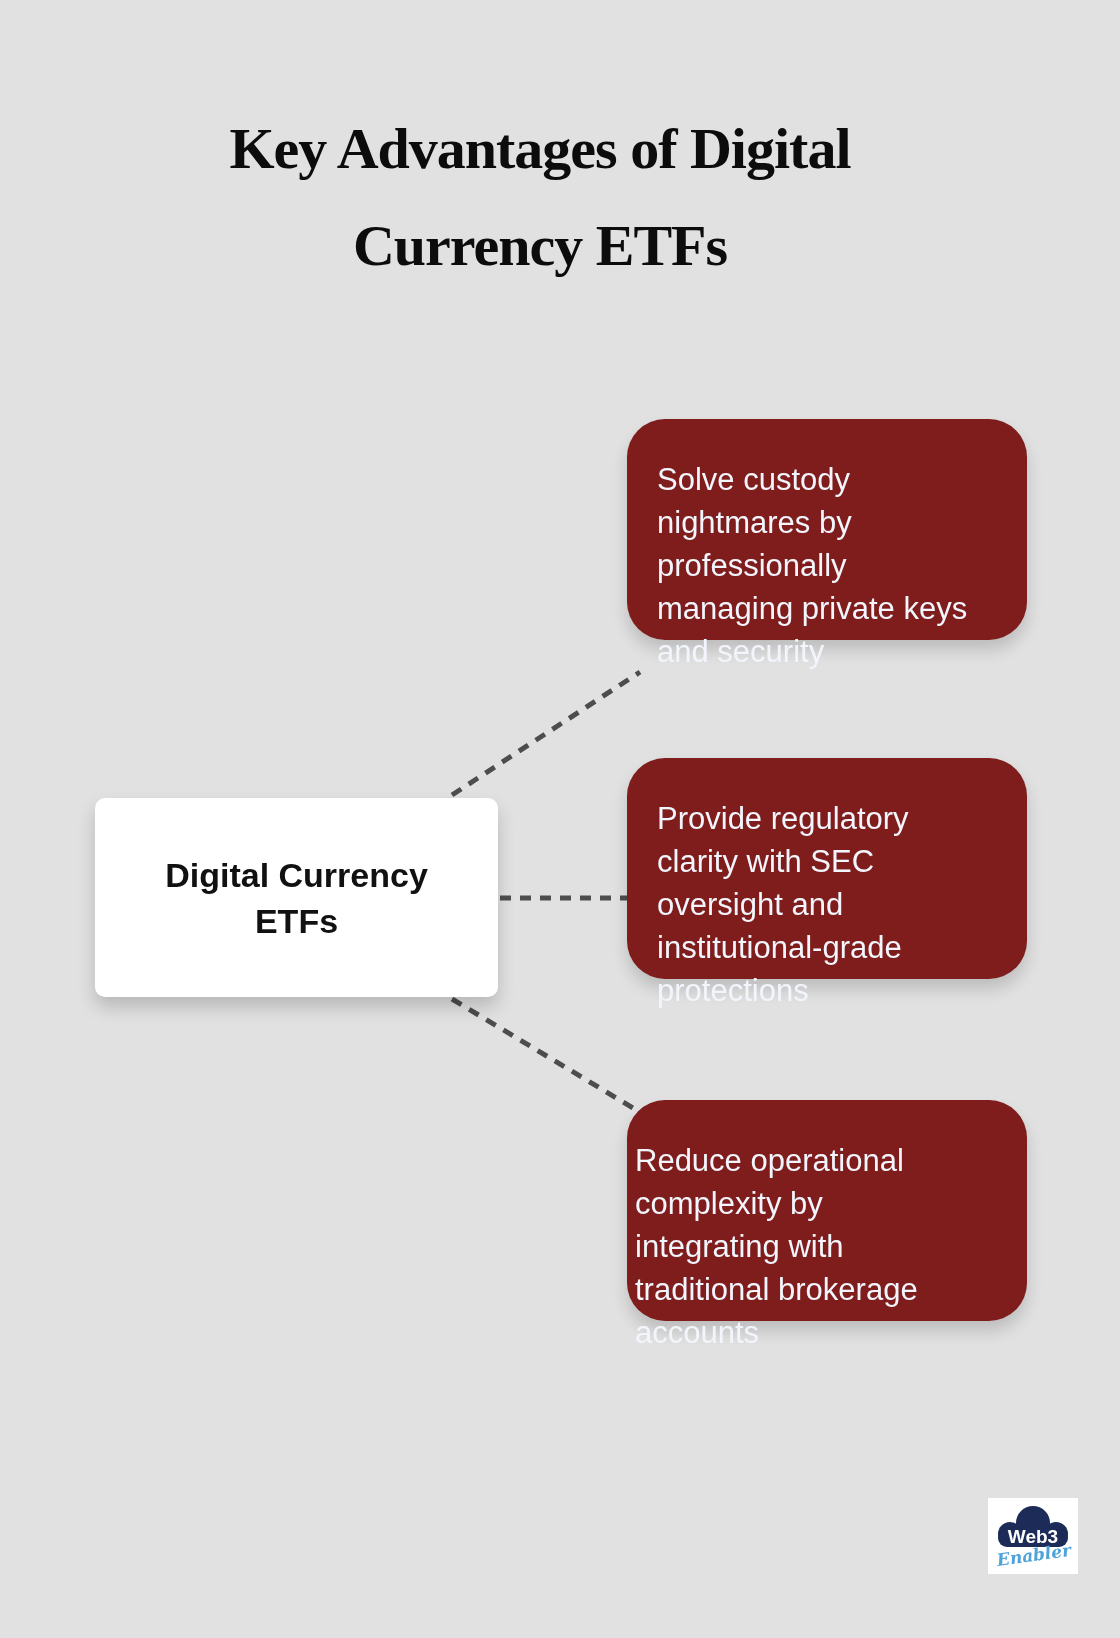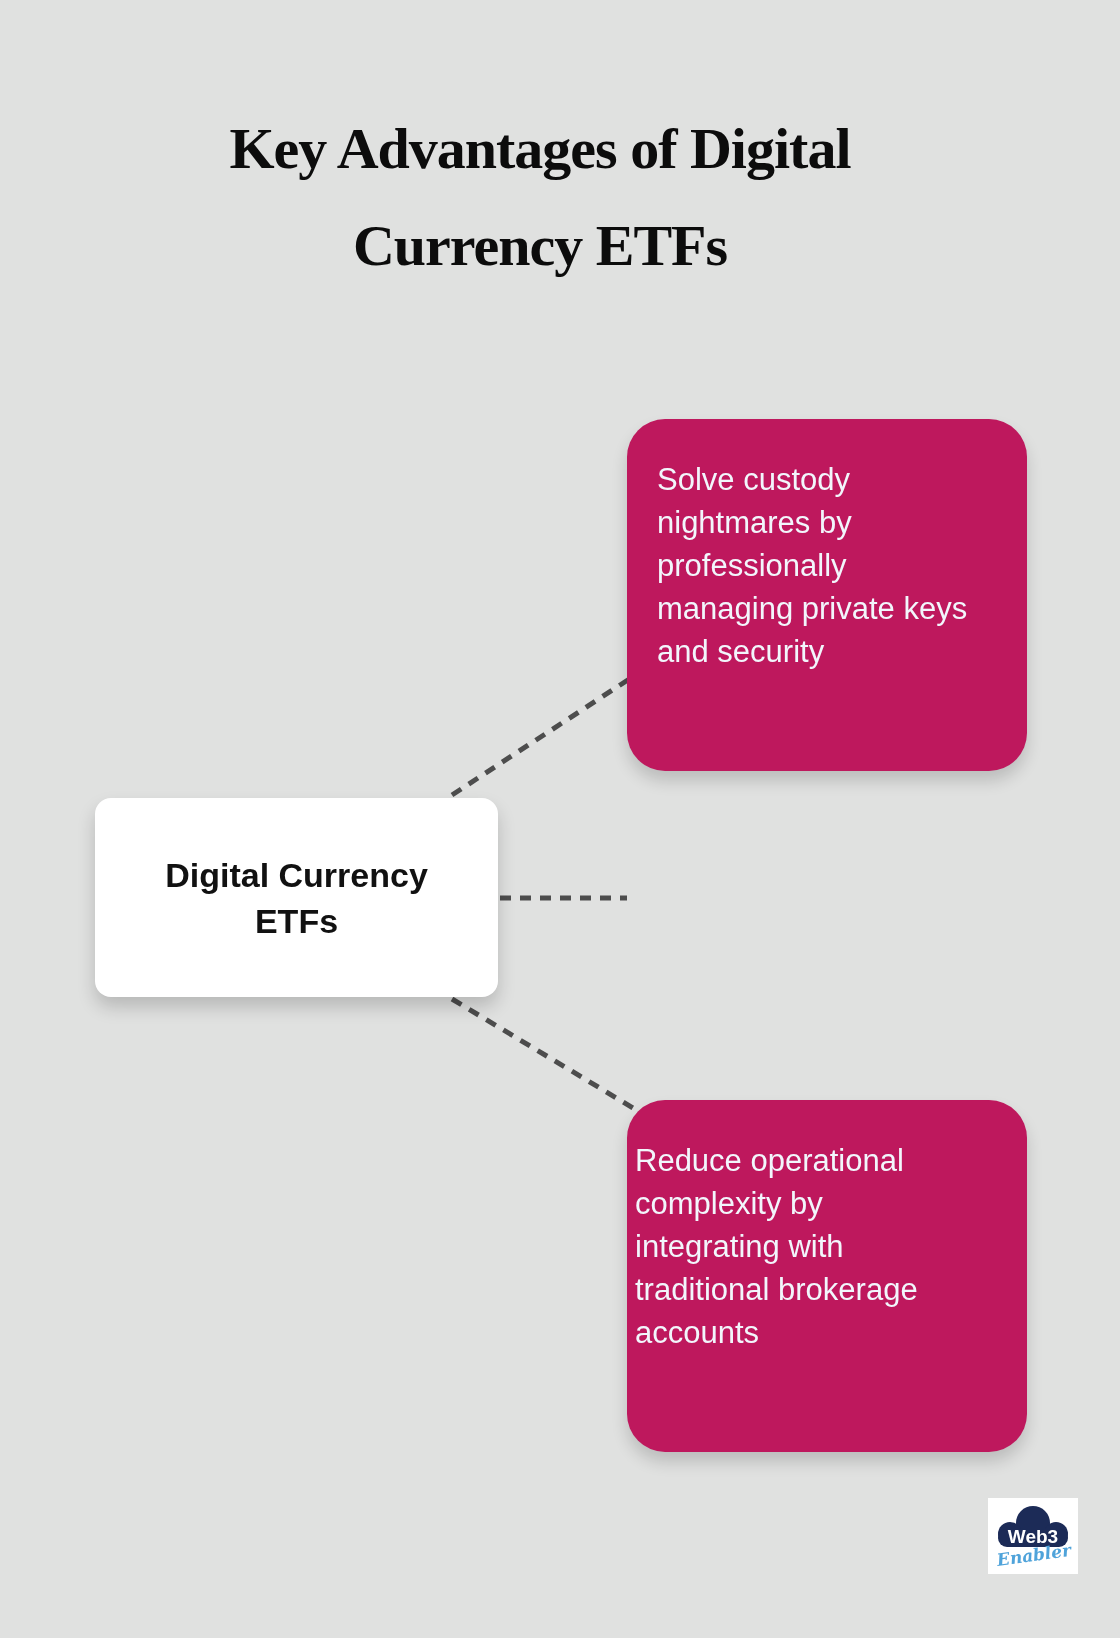--- a/index.html
+++ b/index.html
@@ -42,40 +42,40 @@
     fill: none;
   }
   .root-node {
     position: absolute;
     left: 95px;
     top: 798px;
     width: 403px;
     height: 199px;
     box-sizing: border-box;
     background: #ffffff;
-    border-radius: 16px;
+    border-radius: 10px;
     box-shadow: 0 10px 18px rgba(0,0,0,0.18);
     display: flex;
     align-items: center;
     justify-content: center;
     text-align: center;
     white-space: pre-line;
     font-size: 34px;
     line-height: 46px;
     font-weight: 700;
     color: #111111;
     padding: 0 30px;
   }
   .advantage-card {
     position: absolute;
     left: 627px;
     width: 400px;
-    height: 352px;
+    height: 221px;
     box-sizing: border-box;
-    background: #be185d;
+    background: #7f1d1d;
     border-radius: 38px;
     box-shadow: 0 10px 16px rgba(0,0,0,0.16);
     color: #f2f6fc;
     font-size: 31px;
     line-height: 43px;
     white-space: pre-line;
     padding: 39px 24px 0 30px;
   }
   .card-1 { top: 419px; }
   .card-2 { top: 758px; }
@@ -106,20 +106,25 @@
 
   <div class="root-node">Digital Currency
 ETFs</div>
 
   <div class="advantage-card card-1">Solve custody
 nightmares by
 professionally
 managing private keys
 and security</div>
 
+  <div class="advantage-card card-2">Provide regulatory
+clarity with SEC
+oversight and
+institutional-grade
+protections</div>
 
   <div class="advantage-card card-3">Reduce operational
 complexity by
 integrating with
 traditional brokerage
 accounts</div>
 
   <div class="logo-badge">
     <svg viewBox="0 0 90 76" width="90" height="76">
       <g fill="#1c2b57">

